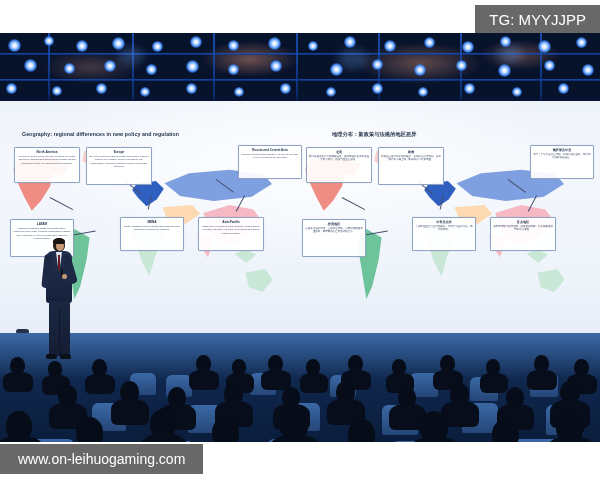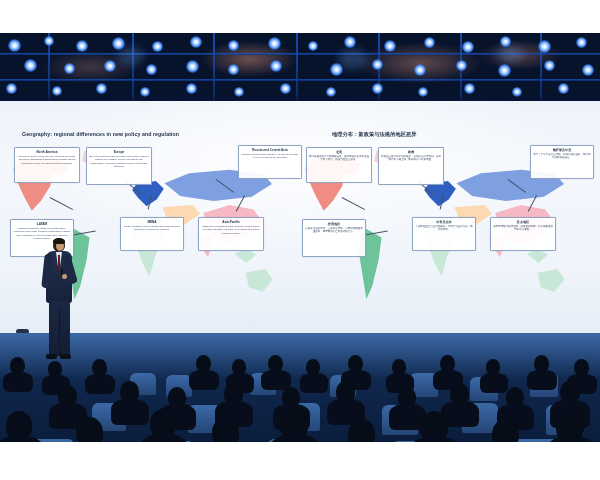--- a/index.html
+++ b/index.html
@@ -462,14 +462,16 @@
 
       <div class="head" style="left:556px;top:78px;width:28px;height:31px;"></div>
       <div class="shoulder" style="left:543px;top:104px;width:56px;height:44px;"></div>
     </div>
 
   </div>
 
   <div class="band-top"></div>
   <div class="band-bottom"></div>
 
+  <div class="wm wm-tg">TG: MYYJJPP</div>
+  <div class="wm wm-url">www.on-leihuogaming.com</div>
 
 </div>
 
 </body></html>

